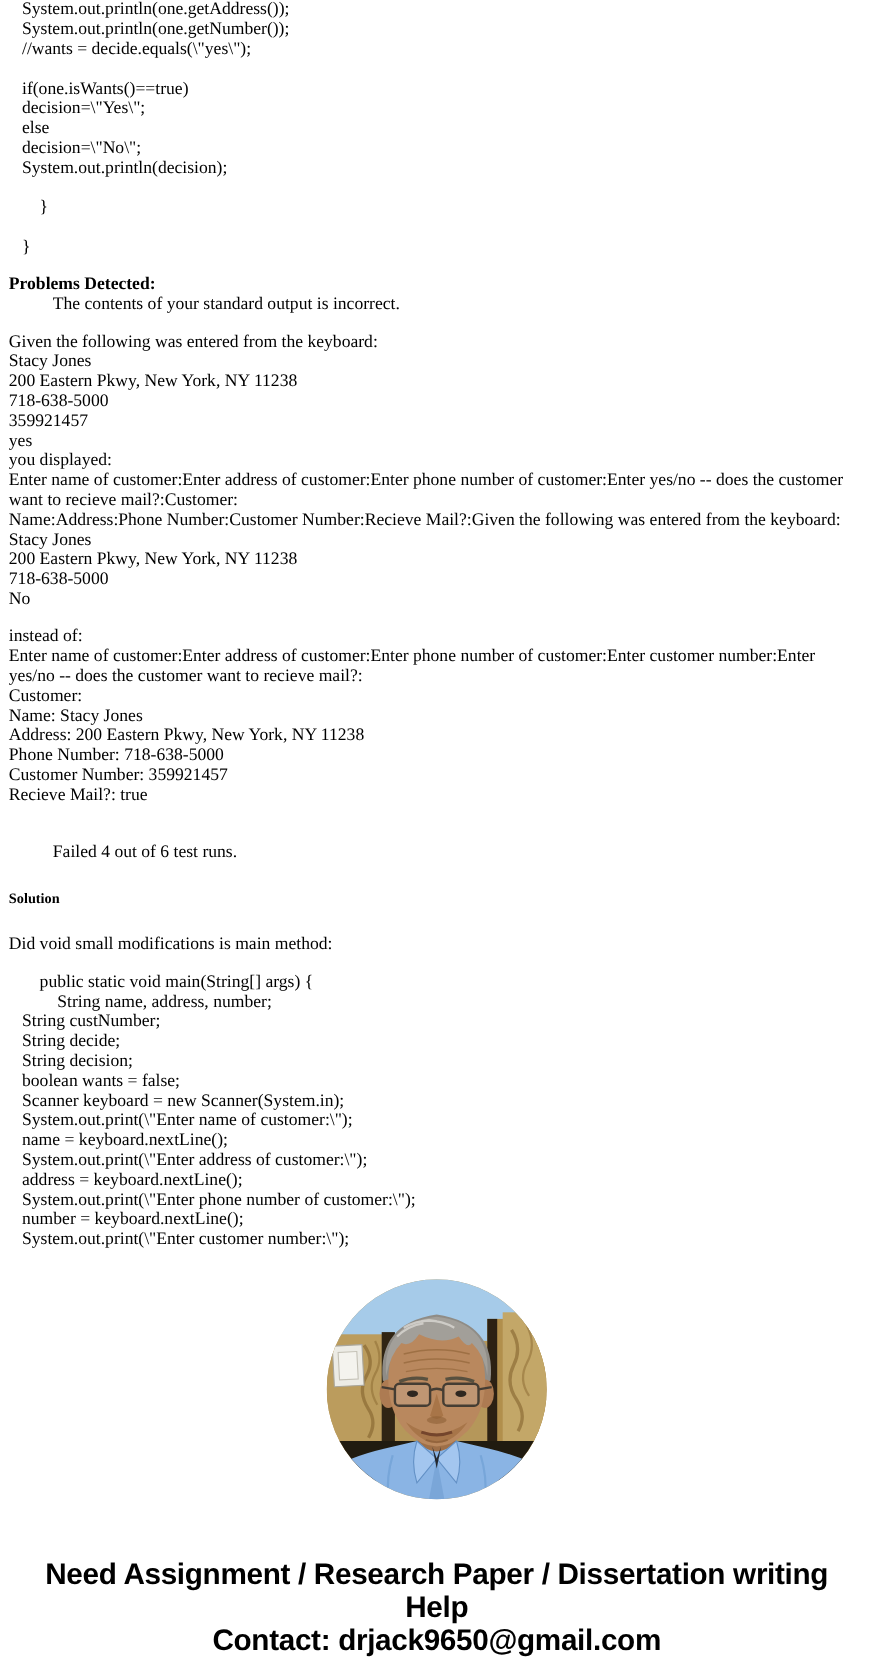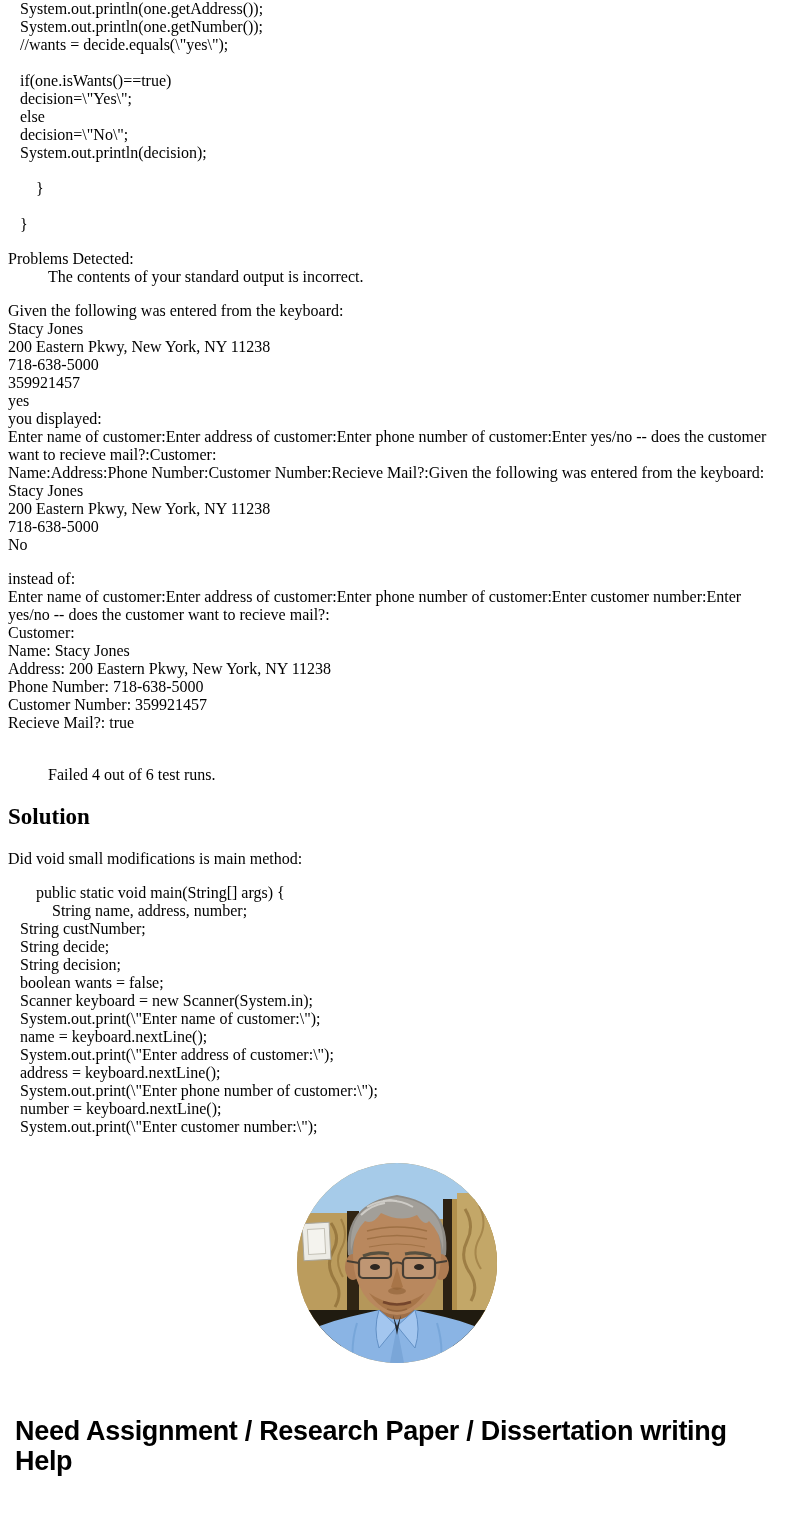--- a/index.html
+++ b/index.html
@@ -30,41 +30,42 @@
     word-wrap: break-word;
   }
   pre.code.solution-code {
     margin-top: 16px;
   }
   p.para {
     margin: 16px 0;
     white-space: pre-wrap;
     word-wrap: break-word;
   }
-  p.para b { font-weight: normal; }
+  p.para b { font-weight: bold; }
   h3.solution-heading {
     font-family: "Liberation Serif", serif;
-    font-size: 23px;
+    font-size: 13px;
     line-height: 22px;
     font-weight: bold;
     margin: 22px 0;
   }
   .photo-wrap {
     margin-top: 27px;
     display: flex;
     justify-content: center;
   }
   .photo-svg {
     width: 200px;
     height: 200px;
     display: block;
   }
   .footer-ad {
     margin: 53px auto 0 auto;
     max-width: 764px;
+    text-align: center;
     font-family: "Liberation Sans", sans-serif;
     font-weight: bold;
     font-size: 27px;
     line-height: 30px;
     letter-spacing: -0.3px;
     color: #000000;
   }
 </style>
 </head>
 <body>
@@ -206,15 +207,16 @@
         <ellipse cx="100" cy="128" rx="9" ry="3.5" fill="#8a5c33" opacity="0.55"></ellipse>
 
         <path d="M86,139 Q100,144 114,139" stroke="#74452c" stroke-width="2.6" fill="none"></path>
         <path d="M90,146 Q100,150 110,146" stroke="#8a5c38" stroke-width="1.6" fill="none" opacity="0.7"></path>
       </g>
     </svg>
   </div>
 
   <div class="footer-ad">
     <div>Need Assignment / Research Paper / Dissertation writing Help</div>
+    <div>Contact: drjack9650@gmail.com</div>
   </div>
 
 </div>
 
 </body></html>

